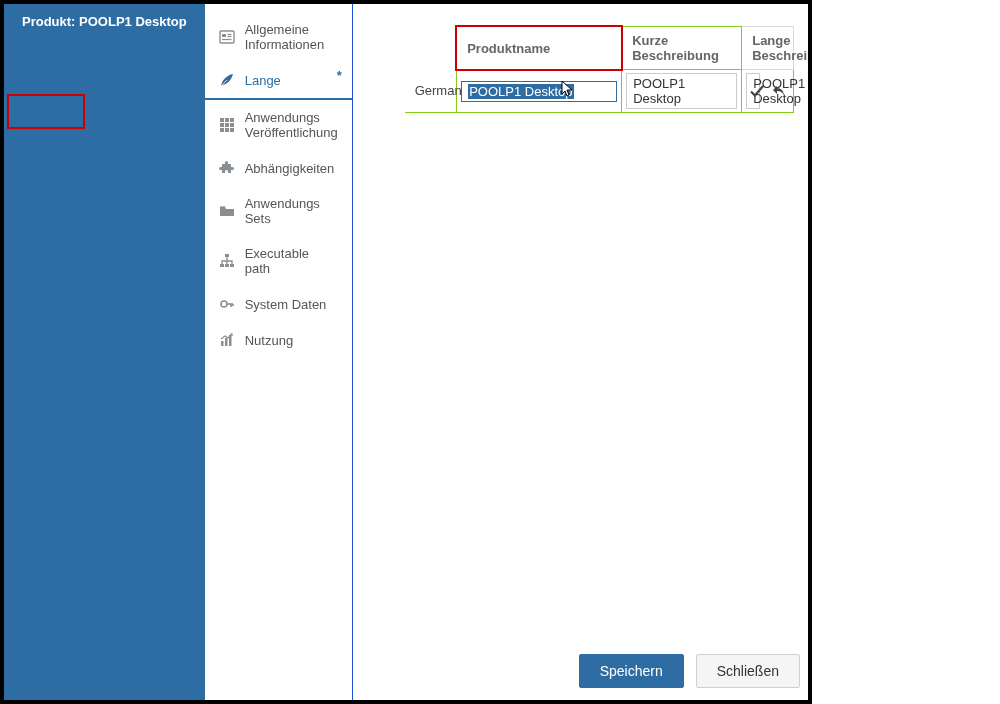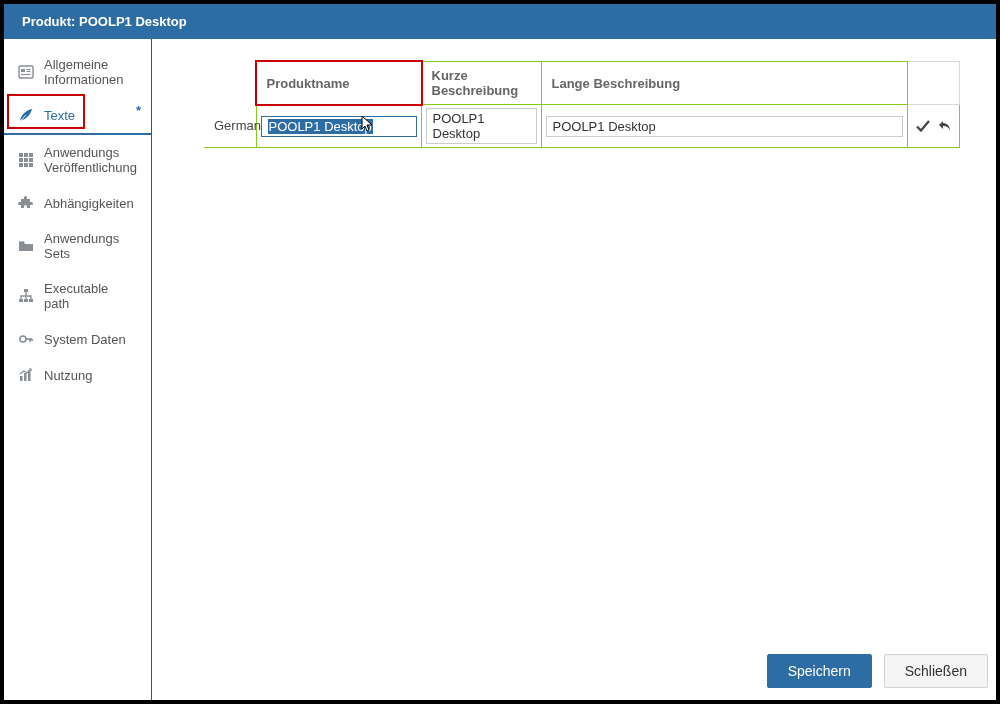--- a/index.html
+++ b/index.html
@@ -4,23 +4,23 @@
 <style>
   * { box-sizing: border-box; }
   html, body {
     margin: 0; padding: 0;
     font-family: "Segoe UI", Arial, sans-serif;
     font-size: 13px;
     background: #fff;
     color: #333;
   }
   .frame {
-    width: 1000px; height: 704px;
+    width: 812px; height: 704px;
     border: 4px solid #000;
-    display: flex; flex-direction: column;
+    display: flex; flex-direction: row;
     position: relative;
     background: #fff;
   }
   .titlebar {
     background: #2e6da4;
     color: #fff;
     padding: 10px 18px;
     font-weight: 600;
     font-size: 13px;
     flex: 0 0 auto;
@@ -161,21 +161,21 @@
         <span>Allgemeine Informationen</span>
       </div>
 
       <div class="side-item active">
         <span class="icon">
           <svg viewBox="0 0 16 16" width="16" height="16" fill="currentColor">
               <path d="M2 14c1-6 6-11 12-12-1 4-3 7-6 9-1 .7-2 1.2-3 1.6L2 14z" fill="currentColor"></path>
               <line x1="2" y1="14" x2="8" y2="8" stroke="#fff" stroke-width="0.8"></line>
             </svg>
         </span>
-        <span>Texte</span>
+        <span>Lange</span>
         <span class="dirty">*</span>
       </div>
 
       <div class="side-item">
         <span class="icon">
           <svg viewBox="0 0 16 16" width="16" height="16" fill="currentColor">
               <rect x="1" y="1" width="4" height="4"></rect>
               <rect x="6" y="1" width="4" height="4"></rect>
               <rect x="11" y="1" width="4" height="4"></rect>
               <rect x="1" y="6" width="4" height="4"></rect>

